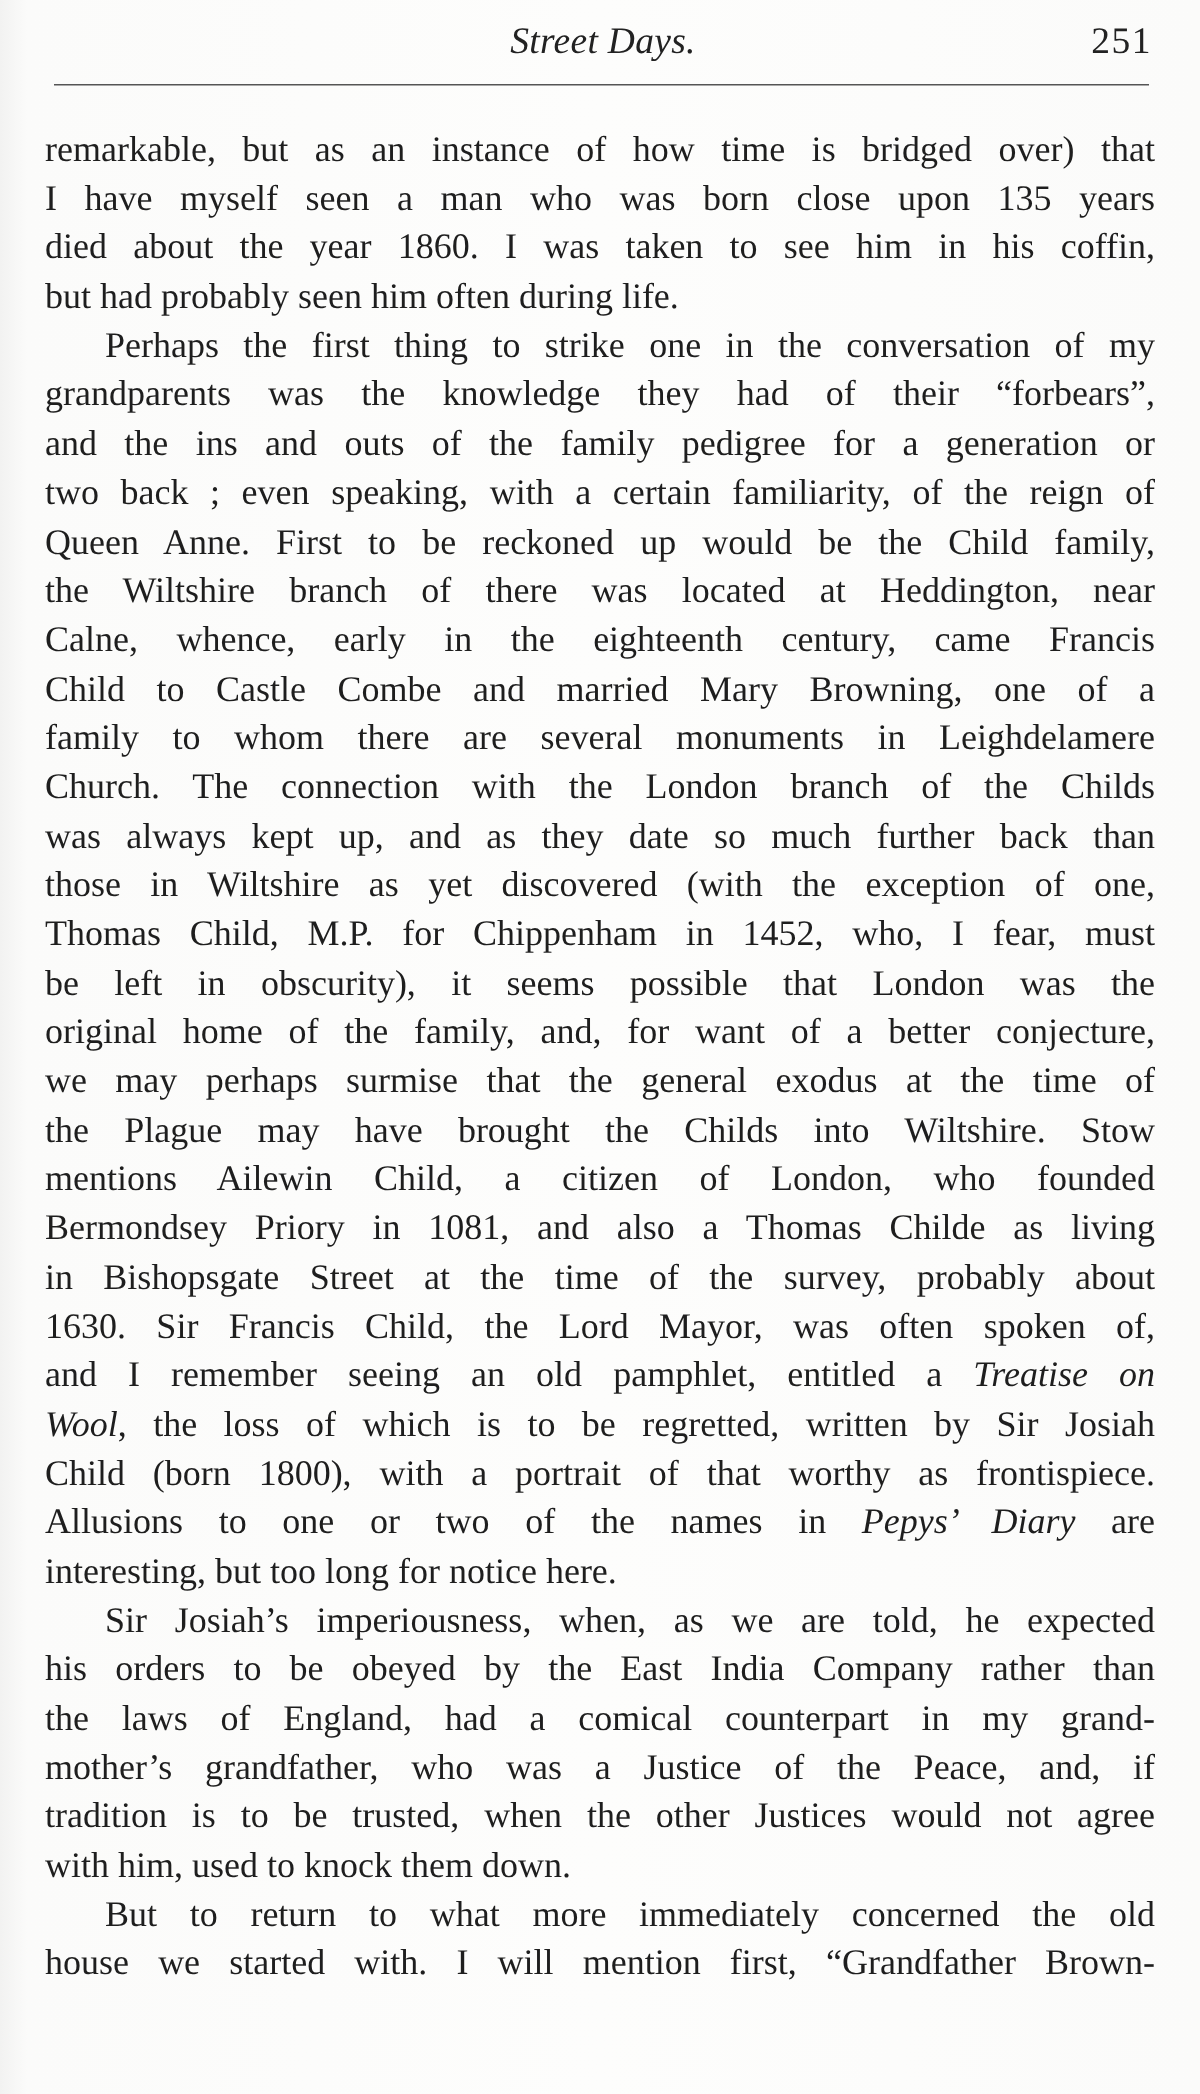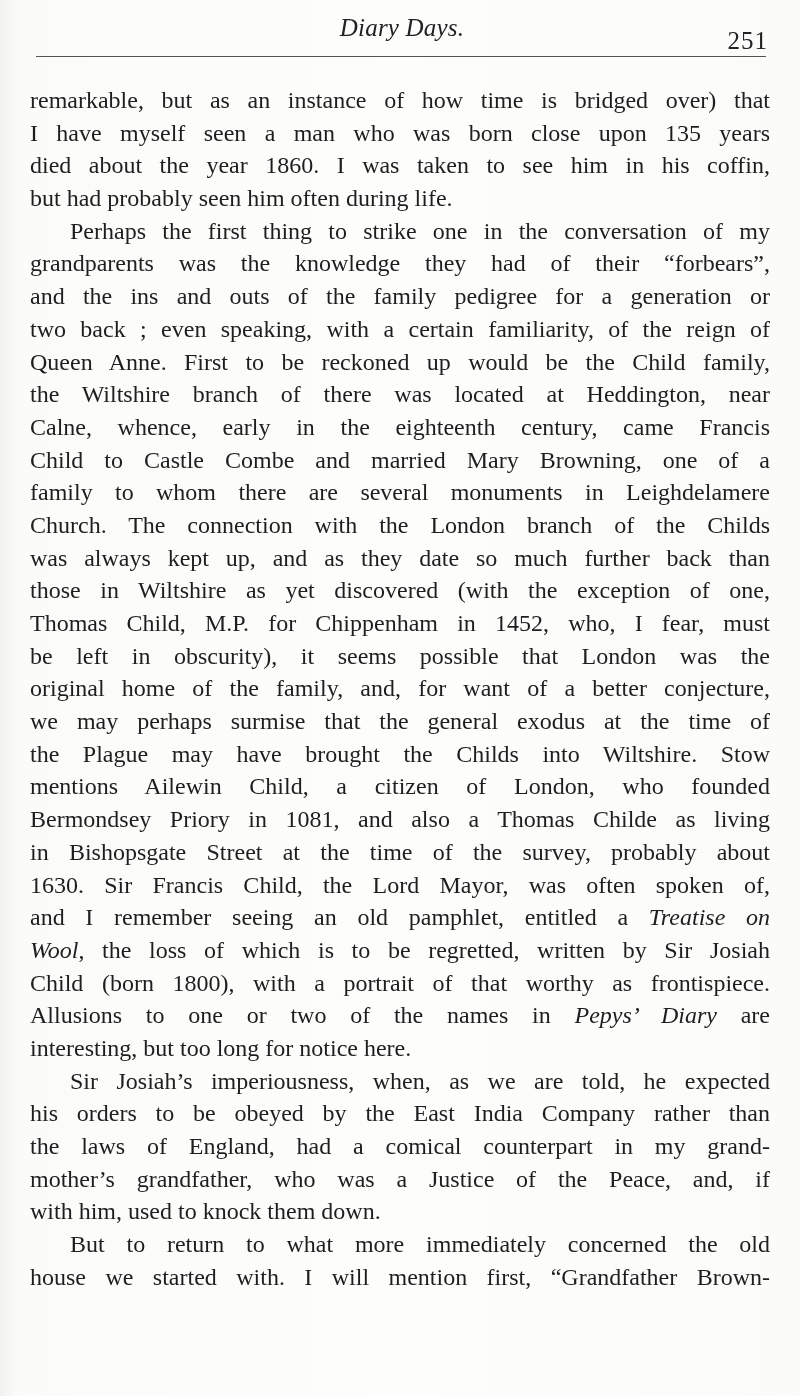--- a/index.html
+++ b/index.html
@@ -36,21 +36,21 @@
       top: 0;
       text-align: center;
       font-style: italic;
       font-size: 25px;
       letter-spacing: 0.2px;
       color: #222;
     }
     .page-number {
       position: absolute;
       right: 0;
-      top: 13px;
+      top: 0;
       font-size: 25px;
       color: #222;
       letter-spacing: 1px;
     }
     .head-rule {
       position: absolute;
       left: 36px;
       top: 56px;
       width: 730px;
       height: 0;
@@ -80,21 +80,21 @@
     }
     em {
       font-style: italic;
     }
   </style>
 </head>
 <body>
 
 <div class="page">
   <div class="running-head">
-    <div class="running-title">Diary Days.</div>
+    <div class="running-title">Street Days.</div>
     <div class="page-number">251</div>
   </div>
   <div class="head-rule"></div>
 
   <div class="body-text" id="body-text">
       <div>
         <span class="line">remarkable, but as an instance of how time is bridged over) that</span>
         <span class="line">I have myself seen a man who was born close upon 135 years</span>
         <span class="line">died about the year 1860. I was taken to see him in his coffin,</span>
         <span class="line last">but had probably seen him often during life.</span>
@@ -125,20 +125,21 @@
         <span class="line"><em>Wool</em><span>, the loss of which is to be regretted, written by Sir Josiah</span></span>
         <span class="line">Child (born 1800), with a portrait of that worthy as frontispiece.</span>
         <span class="line"><span>Allusions to one or two of the names in </span><em>Pepys’ Diary</em><span> are</span></span>
         <span class="line last">interesting, but too long for notice here.</span>
       </div>
       <div>
         <span class="line indent">Sir Josiah’s imperiousness, when, as we are told, he expected</span>
         <span class="line">his orders to be obeyed by the East India Company rather than</span>
         <span class="line">the laws of England, had a comical counterpart in my grand-</span>
         <span class="line">mother’s grandfather, who was a Justice of the Peace, and, if</span>
+        <span class="line">tradition is to be trusted, when the other Justices would not agree</span>
         <span class="line last">with him, used to knock them down.</span>
       </div>
       <div>
         <span class="line indent">But to return to what more immediately concerned the old</span>
         <span class="line">house we started with. I will mention first, “Grandfather Brown-</span>
       </div>
     </div>
 </div>
 
 </body></html>

